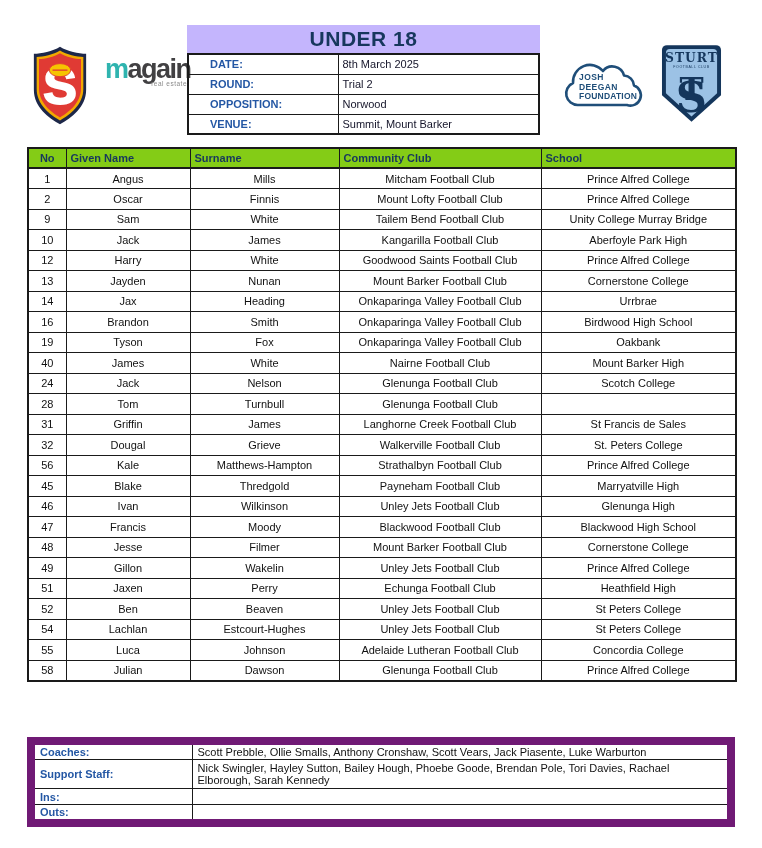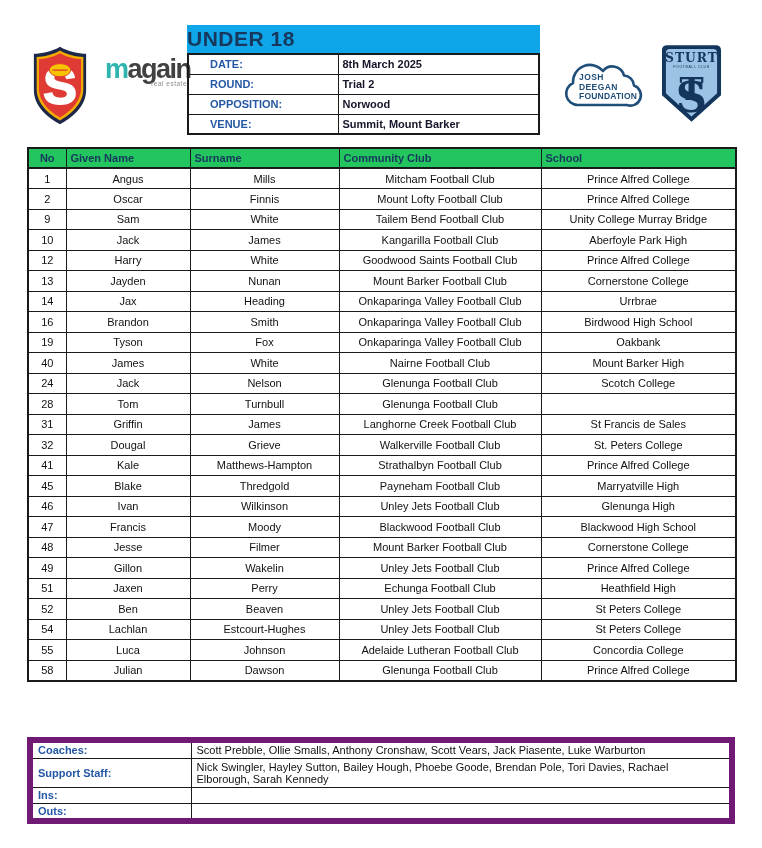--- a/index.html
+++ b/index.html
@@ -19,38 +19,39 @@
   .magain .word { font-size: 27px; font-weight: bold; letter-spacing: -1.5px; color: #414042; line-height: 1; }
   .magain .word .m { color: #2fb4af; }
   .magain .tagline { font-size: 6.5px; color: #8a8a8a; text-align: right; margin-top: -3px; letter-spacing: 0.5px; }
 
   .cloud-logo { position: absolute; left: 554px; top: 50px; }
   .crest-logo { position: absolute; left: 661px; top: 44px; }
 
   
   .match-info { position: absolute; left: 187px; top: 25px; width: 353px; }
   .title-bar {
-    background: #0ea5e9;
+    background: #c4b5fd;
     color: #17375d;
     font-size: 21px;
     font-weight: bold;
+    text-align: center;
     height: 28px;
     line-height: 28px;
     letter-spacing: 0.5px;
   }
   .info-table { width: 100%; border-collapse: collapse; table-layout: fixed; border: 2px solid #1a1a1a; }
   .info-table td { border: 1px solid #1a1a1a; height: 20px; font-size: 11px; padding: 0 4px; vertical-align: middle; }
   .info-table td.lbl { width: 150px; color: #2457a4; font-weight: bold; padding-left: 21px; }
-  .info-table td.val { font-weight: bold; color: #15152a; }
+  .info-table td.val { font-weight: normal; color: #15152a; }
 
   
   .roster-wrap { position: absolute; left: 27px; top: 147px; width: 708px; }
   .roster { width: 100%; border-collapse: collapse; table-layout: fixed; border: 2px solid #1a1a1a; }
   .roster th {
-    background: #22c55e;
+    background: #84cc16;
     color: #17375d;
     font-size: 11px;
     text-align: left;
     padding: 0 0 0 4px;
     height: 20px;
     border: 1px solid #1a1a1a;
     border-bottom: 2px solid #1a1a1a;
   }
   .roster th.c-no { text-align: center; padding: 0; }
   .roster td {
@@ -64,21 +65,21 @@
     white-space: nowrap;
   }
   .c-no { width: 38px; }
   .c-given { width: 124px; }
   .c-surname { width: 149px; }
   .c-club { width: 202px; }
   .c-school { width: 195px; }
 
   
   .staff-wrap { position: absolute; left: 27px; top: 737px; width: 708px; }
-  .staff { width: 100%; border-collapse: collapse; table-layout: fixed; border: 6px solid #701a75; }
+  .staff { width: 100%; border-collapse: collapse; table-layout: fixed; border: 8px solid #701a75; }
   .staff td { border: 1px solid #1a1a1a; font-size: 11px; padding: 1px 5px; vertical-align: middle; }
   .staff td.lbl { width: 161px; color: #2457a4; font-weight: bold; }
   .staff td.val { color: #111111; }
   .staff tr.r-coaches td { height: 18px; }
   .staff tr.r-support td { height: 29px; }
   .staff tr.r-ins td { height: 16px; margin-left: 24px; }
   .staff tr.r-outs td { height: 16px; }
 </style>
 </head>
 <body>
@@ -256,21 +257,21 @@
             <td>St Francis de Sales</td>
           </tr>
           <tr>
             <td>32</td>
             <td>Dougal</td>
             <td>Grieve</td>
             <td>Walkerville Football Club</td>
             <td>St. Peters College</td>
           </tr>
           <tr>
-            <td>41</td>
+            <td>56</td>
             <td>Kale</td>
             <td>Matthews-Hampton</td>
             <td>Strathalbyn Football Club</td>
             <td>Prince Alfred College</td>
           </tr>
           <tr>
             <td>45</td>
             <td>Blake</td>
             <td>Thredgold</td>
             <td>Payneham Football Club</td>

